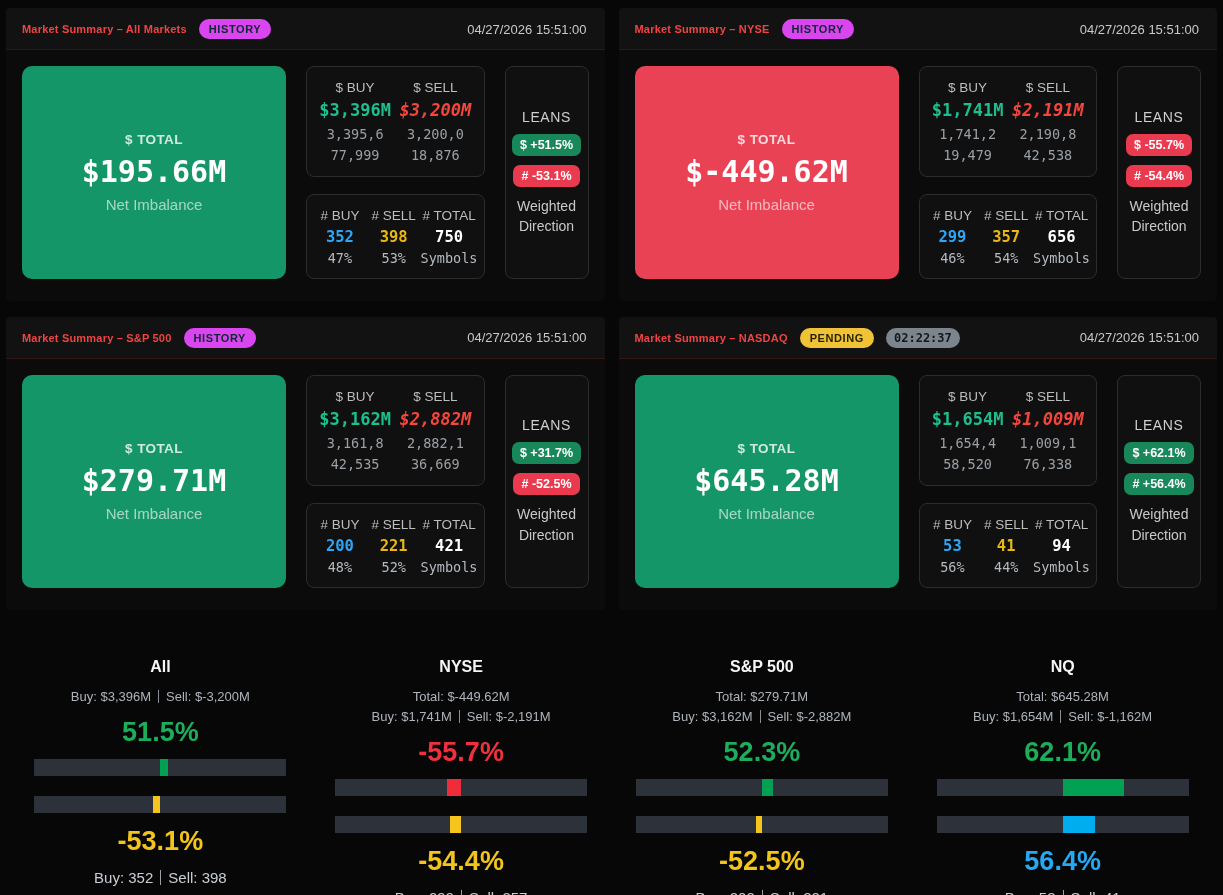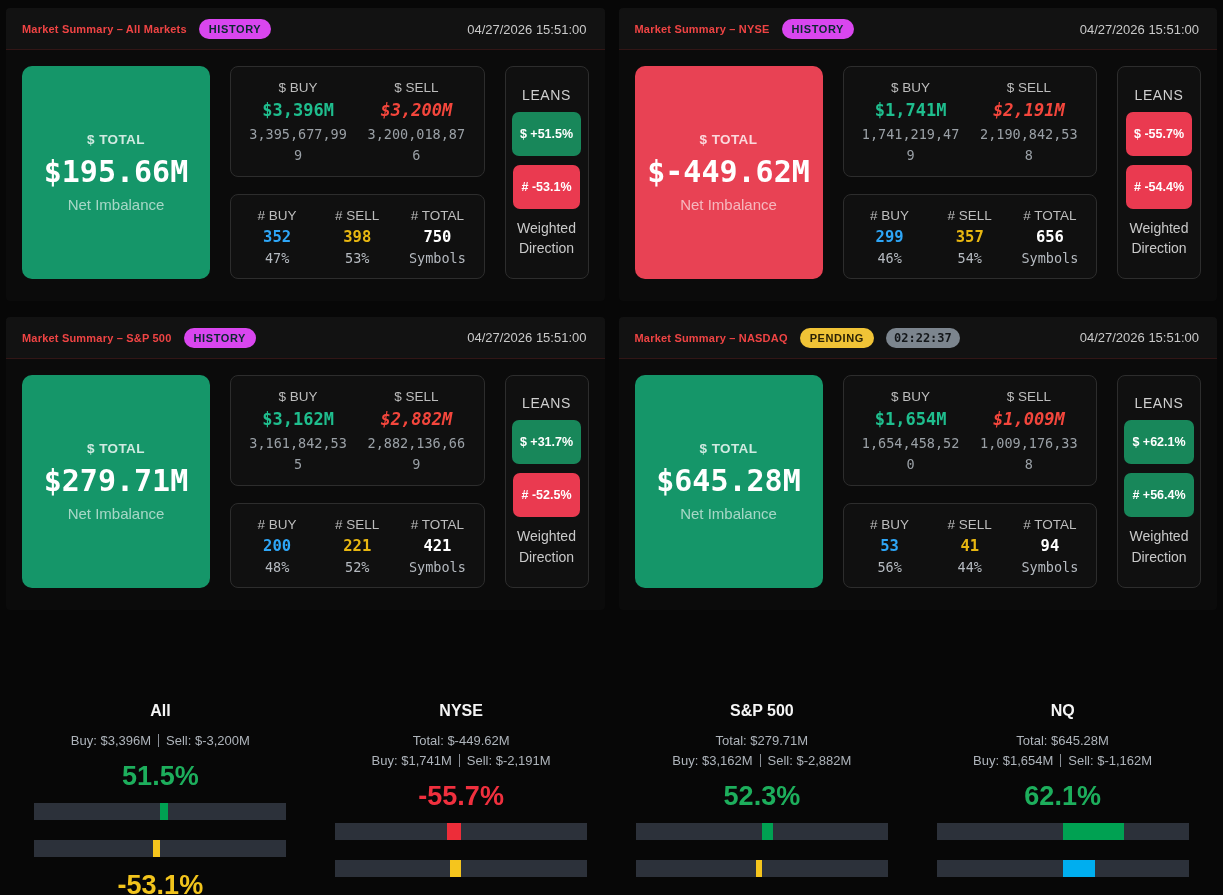--- a/index.html
+++ b/index.html
@@ -15,21 +15,21 @@
   .panel-title { color:#ef4444; font-size:11px; font-weight:bold; letter-spacing:.2px; }
   .badge { font-size:11px; font-weight:bold; letter-spacing:.6px; padding:4px 10px; border-radius:11px; }
   .badge-history { background:#d946ef; color:#0b2830; }
   .badge-pending { background:#f0c336; color:#2a2105; }
   .timer-chip { font-family:"DejaVu Sans Mono", monospace; font-size:12px; font-weight:bold;
     background:#7c858e; color:#14171a; padding:3px 8px; border-radius:10px; }
   .panel-date { margin-left:auto; color:#c9c9c9; font-size:13px; }
 
   .panel-body { display:flex; gap:20px; padding:16px 16px 22px 16px; }
 
-  .total-card { width:188px; min-height:196px; border-radius:10px; display:flex; flex-direction:column;
+  .total-card { width:264px; min-height:196px; border-radius:10px; display:flex; flex-direction:column;
     align-items:center; justify-content:center; gap:7px; text-align:center; }
   .card-green { background:#159669; }
   .card-red { background:#e84254; }
   .total-label { color:rgba(255,255,255,.8); font-size:13.5px; font-weight:bold; letter-spacing:.4px; }
   .total-value { color:#fff; font-size:30px; font-weight:bold; }
   .total-sub { color:rgba(255,255,255,.62); font-size:15px; }
 
   .mid-col { flex:1; display:flex; flex-direction:column; gap:17px; }
   .stat-box { background:#101010; border:1px solid #2d2d2d; border-radius:8px; }
   .dollar-box { flex:1.3; display:grid; grid-template-columns:1fr 1fr; padding:13px 8px 10px 8px; }
@@ -39,28 +39,28 @@
   .stat-value { font-size:17px; font-weight:bold; margin:5px 0 4px 0; }
   .count-box .stat-value { font-size:15.5px; }
   .stat-full { color:#9aa0a6; font-size:13.5px; line-height:1.55; word-break:break-all; padding:0 8px; }
   .stat-sub { color:#b5bac0; font-size:13.5px; }
   .v-green { color:#1fbe8e; } .v-red { color:#f4463c;font-style:italic; }
   .v-blue { color:#2ea6f7; } .v-yellow { color:#e8b711; } .v-white { color:#ffffff; }
 
   .leans-box { width:84px; background:#101010; border:1px solid #2d2d2d; border-radius:8px;
     display:flex; flex-direction:column; align-items:center; justify-content:center; gap:9px; padding:10px 4px; }
   .leans-label { color:#cfcfcf; font-size:14px; letter-spacing:.6px; }
-  .lean-pill { font-size:12.5px; font-weight:bold; color:#fff; padding:15px 8px; border-radius:7px; white-space:nowrap; }
+  .lean-pill { font-size:12.5px; font-weight:bold; color:#fff; padding:4px 8px; border-radius:7px; white-space:nowrap; }
   .pill-green { background:#18875a; }
   .pill-red { background:#ea3a50; }
   .leans-footer { color:#c9c9c9; font-size:14px; text-align:center; line-height:1.45; }
 
   .footer-grid { display:grid; grid-template-columns:repeat(4,1fr); padding:48px 10px 0 10px; }
   .footer-col { text-align:center; }
-  .col-title { color:#f5f5f5; font-size:16px; font-weight:bold; margin-bottom:13px;margin-top:44px; }
+  .col-title { color:#f5f5f5; font-size:16px; font-weight:bold; margin-bottom:13px; }
   .info-line { color:#aeb4bb; font-size:13px; margin:5px 0; }
   .vsep { display:inline-block; width:1px; height:13px; background:#8a8f96; vertical-align:-2px; margin:0 7px; }
   .counts-line { color:#c9ced4; font-size:15px; margin-top:12px; }
   .counts-line .vsep { height:15px; background:#9aa0a6; }
   .big-pct { font-size:27px; font-weight:bold; margin:13px 0 11px 0; }
   .pct-green { color:#1dae5c; } .pct-red { color:#f0303e; }
   .pct-yellow { color:#f2c41c; } .pct-blue { color:#24a9f5; }
   .lean-bar { position:relative; width:252px; height:17px; margin:0 auto; background:#2c313a; overflow:hidden; }
   .lean-bar + .lean-bar { margin-top:20px; }
   .bar-marker { position:absolute; top:0; bottom:0; min-width:5px; }

